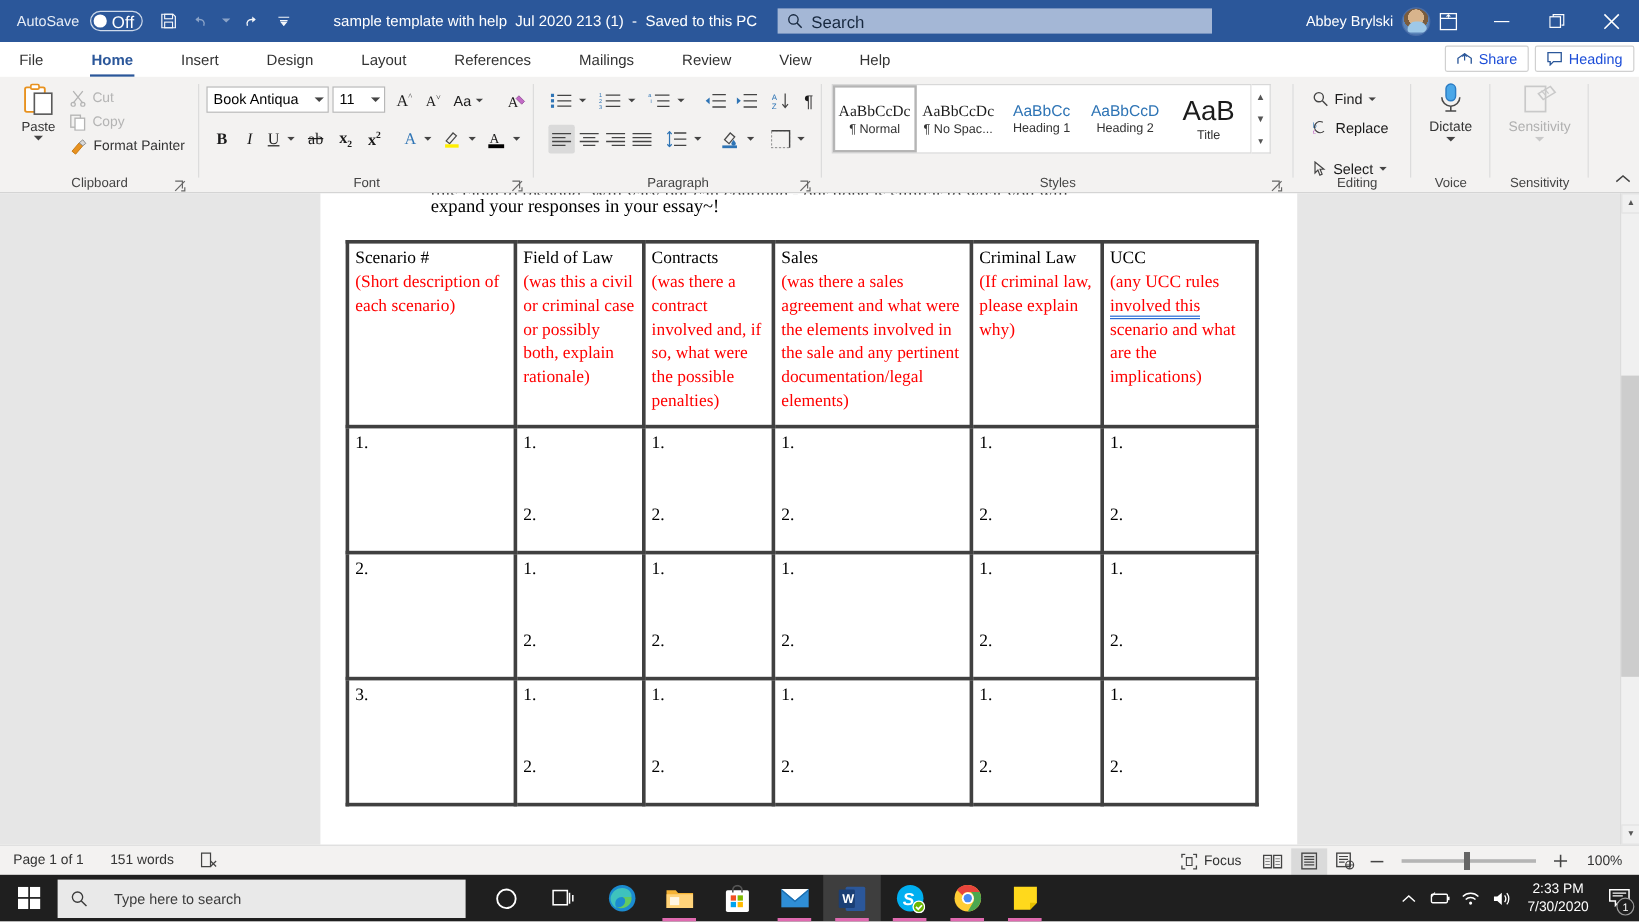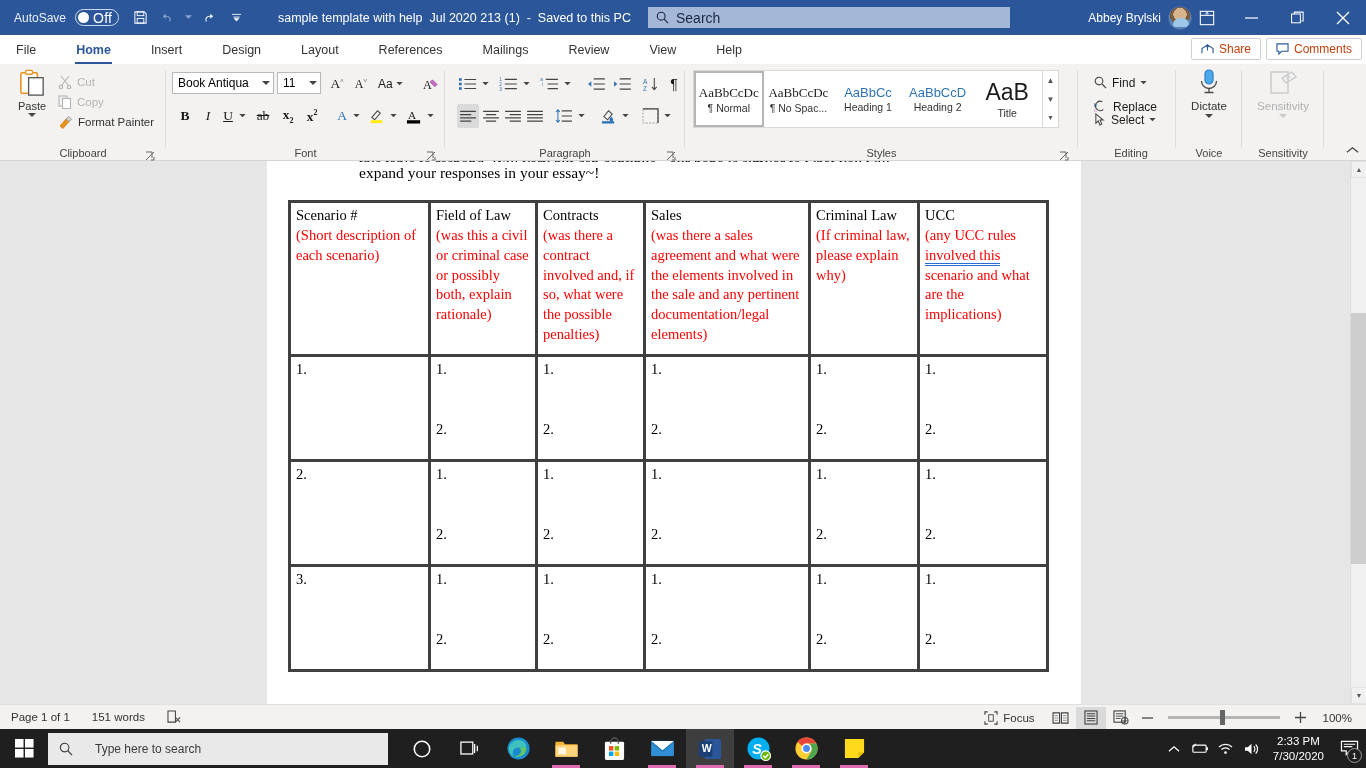--- a/index.html
+++ b/index.html
@@ -73,21 +73,21 @@
   }
   .tab:first-child { padding-left: 16px; }
   .tab.active { color: #2b579a; font-weight: 600; }
   .tab.active::after {
     content: ""; position: absolute; left: 11px; right: 11px; bottom: 0;
     height: 2.5px; background: #2b579a;
   }
   .share-area { position: absolute; right: 4px; top: 3px; display: flex; gap: 5px; }
   .sharebtn {
     height: 22px; padding: 0 9px; display: flex; align-items: center; gap: 5px;
-    border: 1px solid #d0d0d0; background: #fff; font-size: 12px; color: #c2410c;
+    border: 1px solid #d0d0d0; background: #fff; font-size: 12px; color: #1d4ed8;
     border-radius: 2px;
     justify-content: flex-end;
   }
 
   
   .ribbon {
     position: absolute; top: 64px; left: 0; width: 1366px; height: 97px;
     background: #f3f2f1; border-bottom: 1px solid #d4d4d4;
   }
   .group { position: absolute; top: 0; height: 97px; }
@@ -338,21 +338,21 @@
       <svg width="13" height="12" viewBox="0 0 14 13">
           <path d="M1 11V6l6-4 6 4v5" fill="none" stroke="#2b579a" stroke-width="1.2"></path>
           <path d="M7 2v6M5 4.5 7 2.2l2 2.3" fill="none" stroke="#2b579a" stroke-width="1.1"></path>
         </svg>
       <span>Share</span>
     </div>
     <div class="sharebtn">
       <svg width="13" height="12" viewBox="0 0 14 13">
           <path d="M1 1h12v8H6l-3 3V9H1z" fill="none" stroke="#2b579a" stroke-width="1.2"></path>
         </svg>
-      <span>Comments</span>
+      <span>Heading</span>
     </div>
   </div>
 </div>
 
 <div class="ribbon">
 
   <div class="group" style="left:0; width:166px">
     <div class="paste-btn">
       <svg width="31" height="31" viewBox="0 0 32 32">
         <rect x="4" y="5" width="17" height="21" rx="1.5" fill="#fff" stroke="#e8921f" stroke-width="1.6"></rect>
@@ -675,21 +675,21 @@
         </svg>
     </div>
     <div class="edit-item" style="top:32px">
       <svg width="14" height="13" viewBox="0 0 15 14">
           <text x="0" y="7" font-size="7" fill="#2e74b5" font-family="Liberation Serif, serif">b</text>
           <text x="0" y="13" font-size="7" fill="#c36ac7" font-family="Liberation Serif, serif">c</text>
           <path d="M9 2a5 5 0 1 0 1 8" fill="none" stroke="#444" stroke-width="1.1"></path>
         </svg>
       <span>Replace</span>
     </div>
-    <div class="edit-item" style="top:45px">
+    <div class="edit-item" style="top:66px">
       <svg width="12" height="13" viewBox="0 0 13 14">
           <path d="M2 1v10l2.6-2.6L6.4 13l2-1-1.8-4.4H10z" fill="none" stroke="#444" stroke-width="1.1"></path>
         </svg>
       <span>Select</span>
       <svg width="7" height="4" viewBox="0 0 8 5">
           <path d="M0 0l4 4 4-4z" fill="#444"></path>
         </svg>
     </div>
     <div class="group-label">Editing</div>
     <div class="group-sep" style="right:0"></div>

